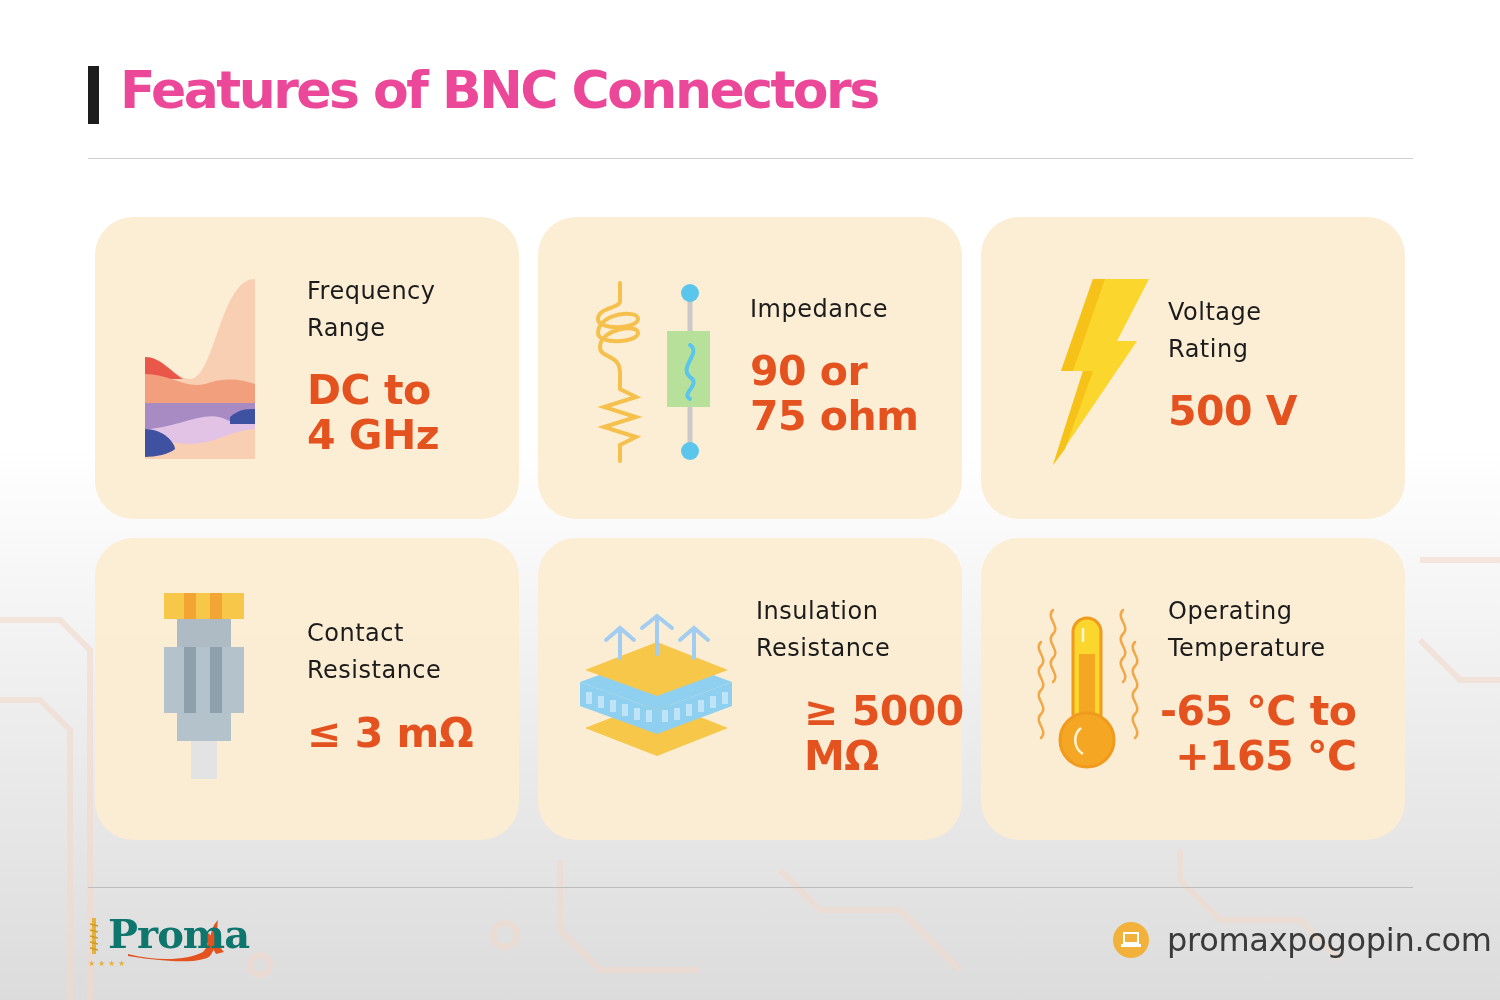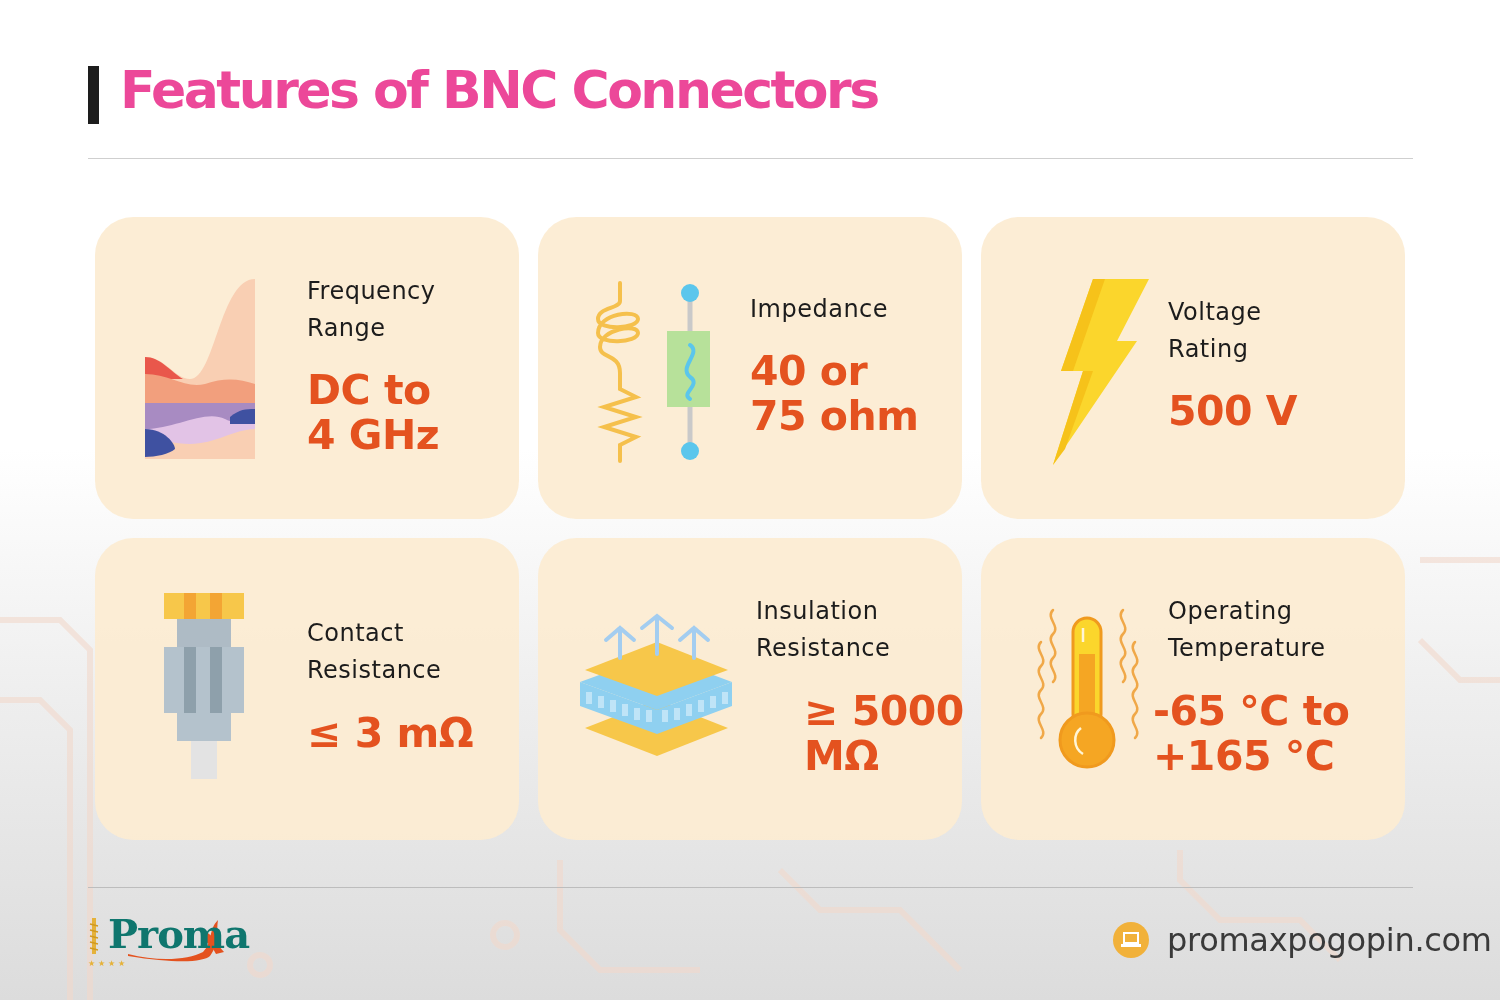--- a/index.html
+++ b/index.html
@@ -102,21 +102,21 @@
     <line x1="100" y1="12" x2="100" y2="170" stroke="#c9c9c9" stroke-width="5"></line>
     <circle cx="100" cy="12" r="9" fill="#5bc6ec"></circle>
     <circle cx="100" cy="170" r="9" fill="#5bc6ec"></circle>
     <rect x="77" y="50" width="46" height="76" fill="#b7e19a"></rect>
     <path d="M100 64 C112 72 88 86 100 96 C112 104 90 112 100 118" fill="none" stroke="#5bc6ec" stroke-width="4" stroke-linecap="round"></path>
   </svg>
   <div class="label" style="left:212px; top:74px;">
     <span class="line">Impedance</span>
   </div>
   <div class="value" style="left:212px; top:132px;">
-    <span class="line">40 or</span>
+    <span class="line">90 or</span>
     <span class="line">75 ohm</span>
   </div>
 </div>
 
 <div class="card" style="left:981px; top:217px;">
   <svg class="icon" style="left:72px; top:62px;" width="96" height="186" viewBox="0 0 96 186">
     <polygon points="40,0 96,0 64,62 84,62 0,186 30,92 8,92" fill="#fbd62c"></polygon>
     <polygon points="40,0 52,0 20,92 8,92" fill="#f6c21a"></polygon>
     <polygon points="30,92 40,92 12,170 0,186" fill="#f6c21a"></polygon>
   </svg>
@@ -197,21 +197,21 @@
     <rect x="38" y="12" width="28" height="110" rx="14" fill="#fbd62c" stroke="#f09a1e" stroke-width="3"></rect>
     <rect x="44" y="48" width="16" height="80" fill="#f5a623"></rect>
     <circle cx="52" cy="134" r="27" fill="#f5a623" stroke="#f09a1e" stroke-width="3"></circle>
     <path d="M46 122 C38 128 38 142 48 148" fill="none" stroke="#fff5d6" stroke-width="2.5"></path>
     <line x1="48" y1="22" x2="48" y2="36" stroke="#fff5d6" stroke-width="2.5"></line>
   </svg>
   <div class="label" style="left:187px; top:55px;">
     <span class="line">Operating</span>
     <span class="line">Temperature</span>
   </div>
-  <div class="value" style="left:172px; top:151px;">
+  <div class="value" style="left:179px; top:151px;text-align:right;">
     <span class="line">-65 °C to</span>
     <span class="line">+165 °C</span>
   </div>
 </div>
 
 <div class="rule bottom"></div>
 
 <div class="logo">
   <svg style="position:absolute; left:0; top:2px;" width="145" height="58" viewBox="0 0 145 58">
     <rect x="4" y="6" width="4" height="36" fill="#e5b23a"></rect>

